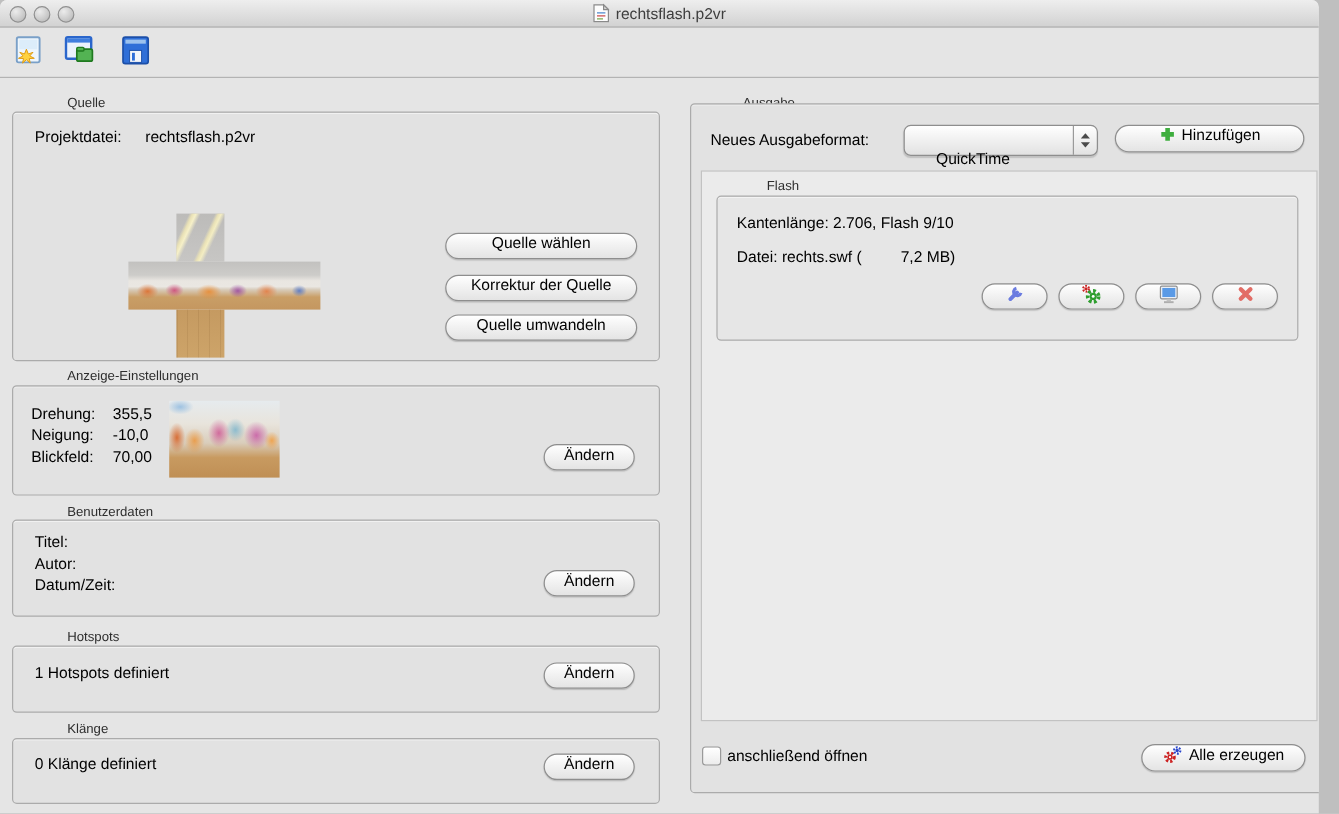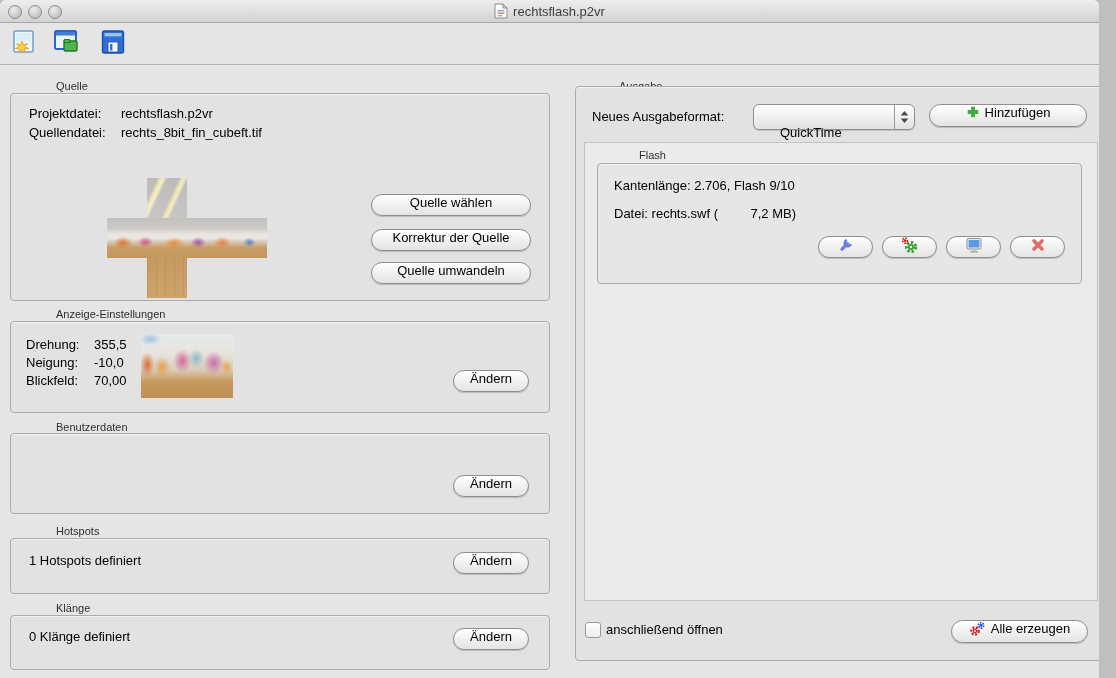--- a/index.html
+++ b/index.html
@@ -117,24 +117,20 @@
     </button>
   </div>
 
   <div class="grouplabel" style="left:20px;top:80px">Quelle</div>
   <div class="groupbox" style="left:10px;top:93px;width:538px;height:206px">
     <div style="position:absolute;left:18px;top:10px">
       <div class="row">
         <span class="lbl" style="width:92px">Projektdatei:</span>
         <span>rechtsflash.p2vr</span>
       </div>
-      <div class="row">
-        <span class="lbl" style="width:92px">Quellendatei:</span>
-        <span>rechts_8bit_fin_cubeft.tif</span>
-      </div>
     </div>
     <div class="cross" style="left:96px;top:84px;width:160px;height:120px">
       <div class="cross-top"></div>
       <div class="cross-row"></div>
       <div class="cross-bottom"></div>
     </div>
     <button class="btn" style="left:360px;top:100px;width:160px">Quelle wählen</button>
     <button class="btn" style="left:360px;top:135px;width:160px">Korrektur der Quelle</button>
     <button class="btn" style="left:360px;top:168px;width:160px">Quelle umwandeln</button>
   </div>
@@ -154,20 +150,31 @@
         <span class="lbl" style="width:68px">Blickfeld:</span>
         <span>70,00</span>
       </div>
     </div>
     <div class="viewthumb" style="left:130px;top:12px"></div>
     <button class="btn" style="left:442px;top:48px;width:76px">Ändern</button>
   </div>
 
   <div class="grouplabel" style="left:20px;top:421px">Benutzerdaten</div>
   <div class="groupbox" style="left:10px;top:433px;width:538px;height:79px">
+    <div style="position:absolute;left:18px;top:9px">
+      <div class="row" style="line-height:18px">
+        <span class="lbl">Titel:</span>
+      </div>
+      <div class="row" style="line-height:18px">
+        <span class="lbl">Autor:</span>
+      </div>
+      <div class="row" style="line-height:18px">
+        <span class="lbl">Datum/Zeit:</span>
+      </div>
+    </div>
     <button class="btn" style="left:442px;top:41px;width:76px">Ändern</button>
   </div>
 
   <div class="grouplabel" style="left:20px;top:525px">Hotspots</div>
   <div class="groupbox" style="left:10px;top:538px;width:538px;height:54px">
     <span style="position:absolute;left:18px;top:14px">1 Hotspots definiert</span>
     <button class="btn" style="left:442px;top:13px;width:76px">Ändern</button>
   </div>
 
   <div class="grouplabel" style="left:20px;top:602px">Klänge</div>

